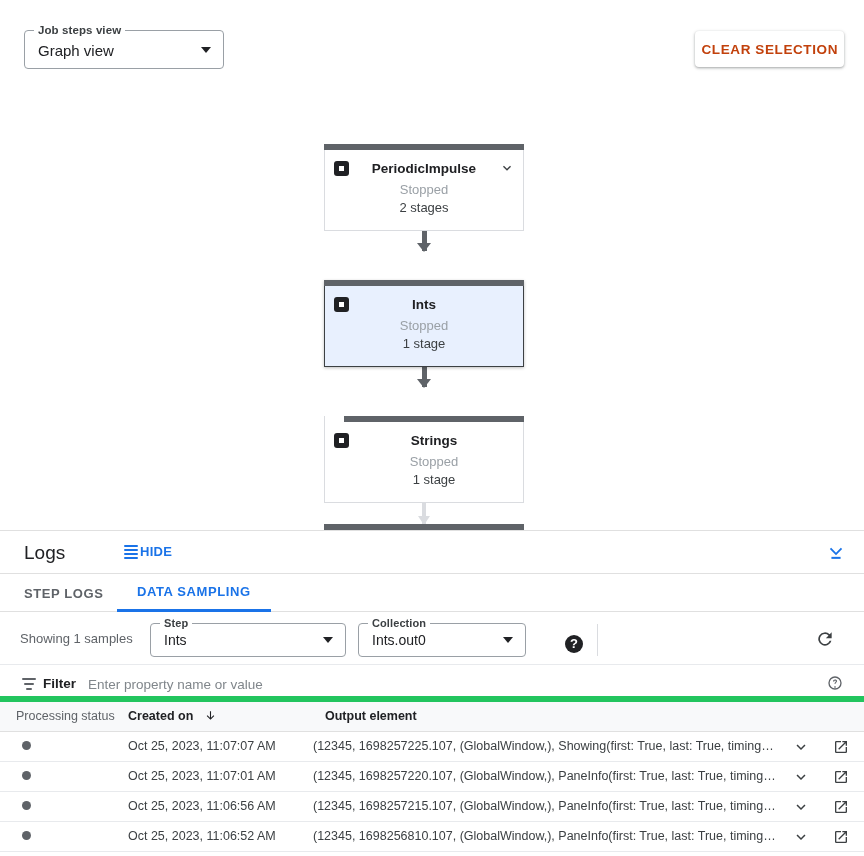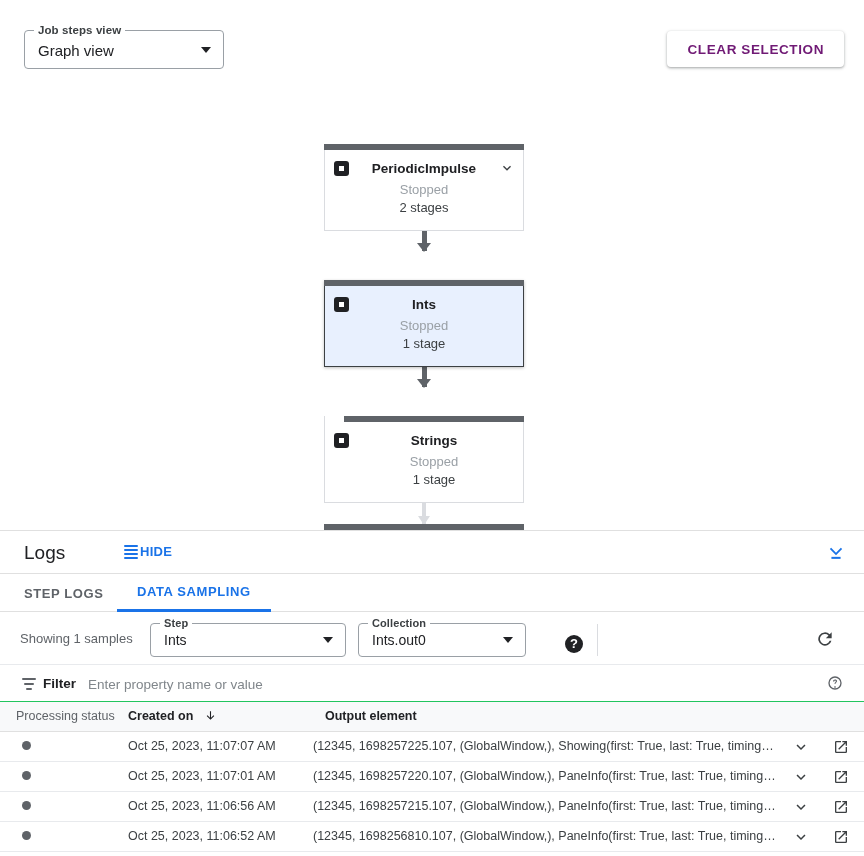--- a/index.html
+++ b/index.html
@@ -56,26 +56,26 @@
     border-top: 6.5px solid #202124;
   }
 
   #job-steps-select { left: 24px; top: 30px; width: 200px; height: 39px; }
 
   
   .clear-btn {
     position: absolute;
     right: 20px; top: 31px;
     height: 36px;
-    padding: 0 20px;
+    padding: 0 6px;
     background: #fff;
     border: none;
     border-radius: 4px;
     box-shadow: 0 1px 2px 0 rgba(60,64,67,.30), 0 1px 3px 1px rgba(60,64,67,.15);
-    color: #701a75;
+    color: #c2410c;
     font-family: "Liberation Sans", sans-serif;
     font-size: 13.5px;
     font-weight: bold;
     letter-spacing: .6px;
     cursor: pointer;
     white-space: nowrap;
   }
 
   
   .node {
@@ -283,21 +283,21 @@
     right: 29px; top: 27px;
     width: 20px; height: 20px;
     transform: translateY(-50%);
     cursor: pointer;
   }
 
   
   .filter-bar {
     position: relative;
     height: 37px;
-    border-bottom: 1px solid #22c55e;
+    border-bottom: 6px solid #22c55e;
   }
   .filter-icon {
     position: absolute;
     left: 22px; top: 13px;
     width: 14px;
   }
   .filter-icon span {
     display: block; height: 2px; background: #5f6368; margin-bottom: 3px; border-radius: 1px;
   }
   .filter-icon span:nth-child(1){ width: 14px; }

